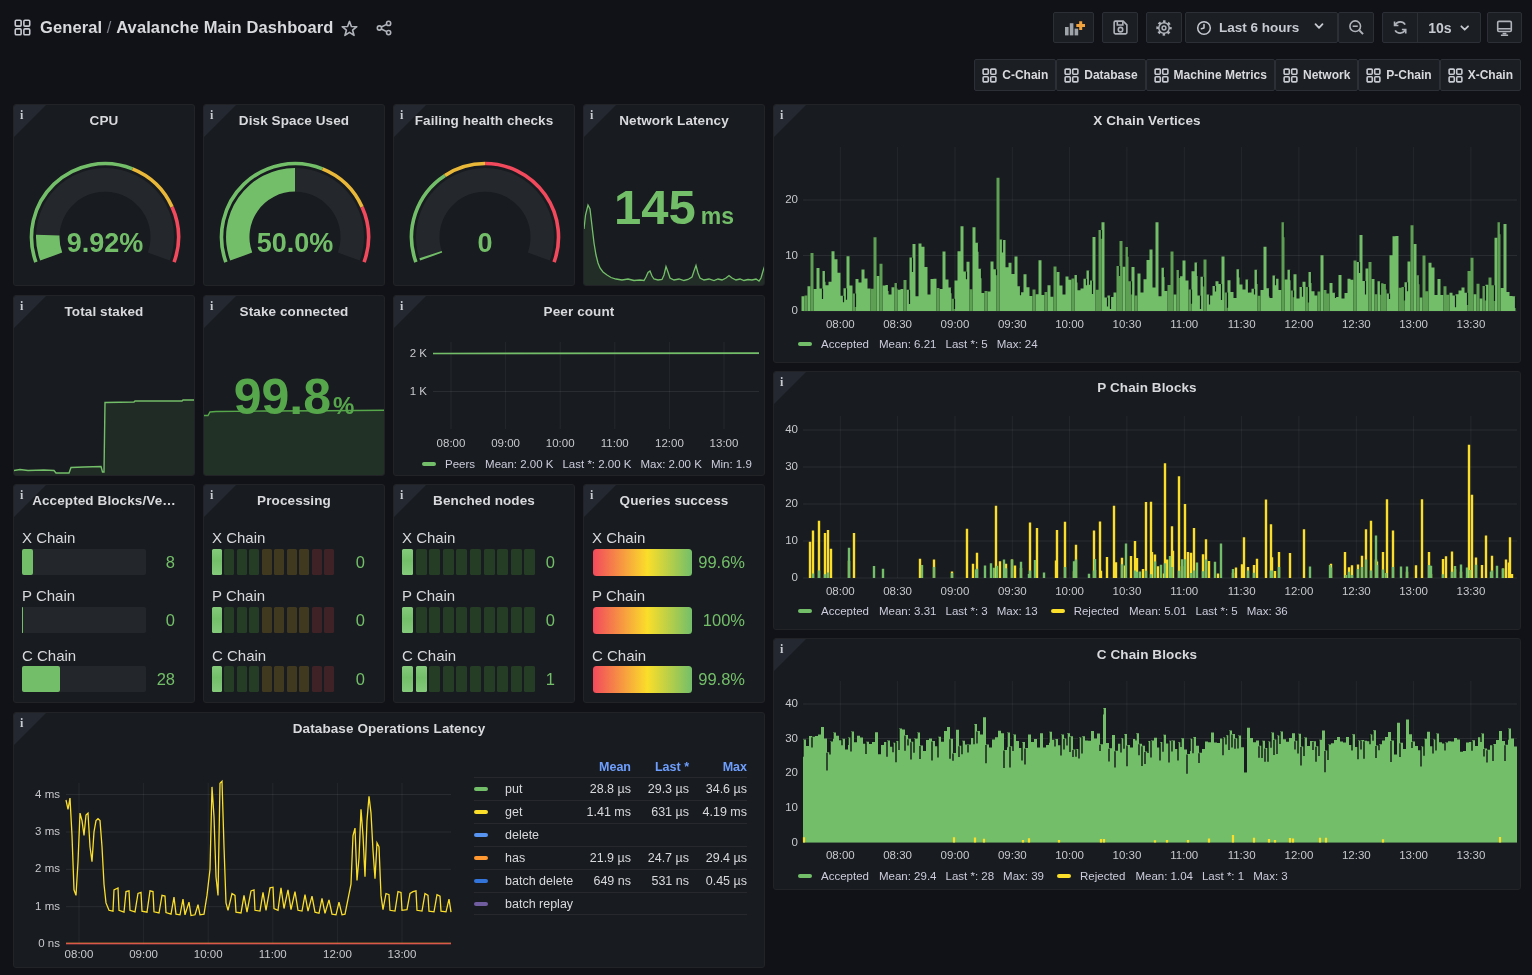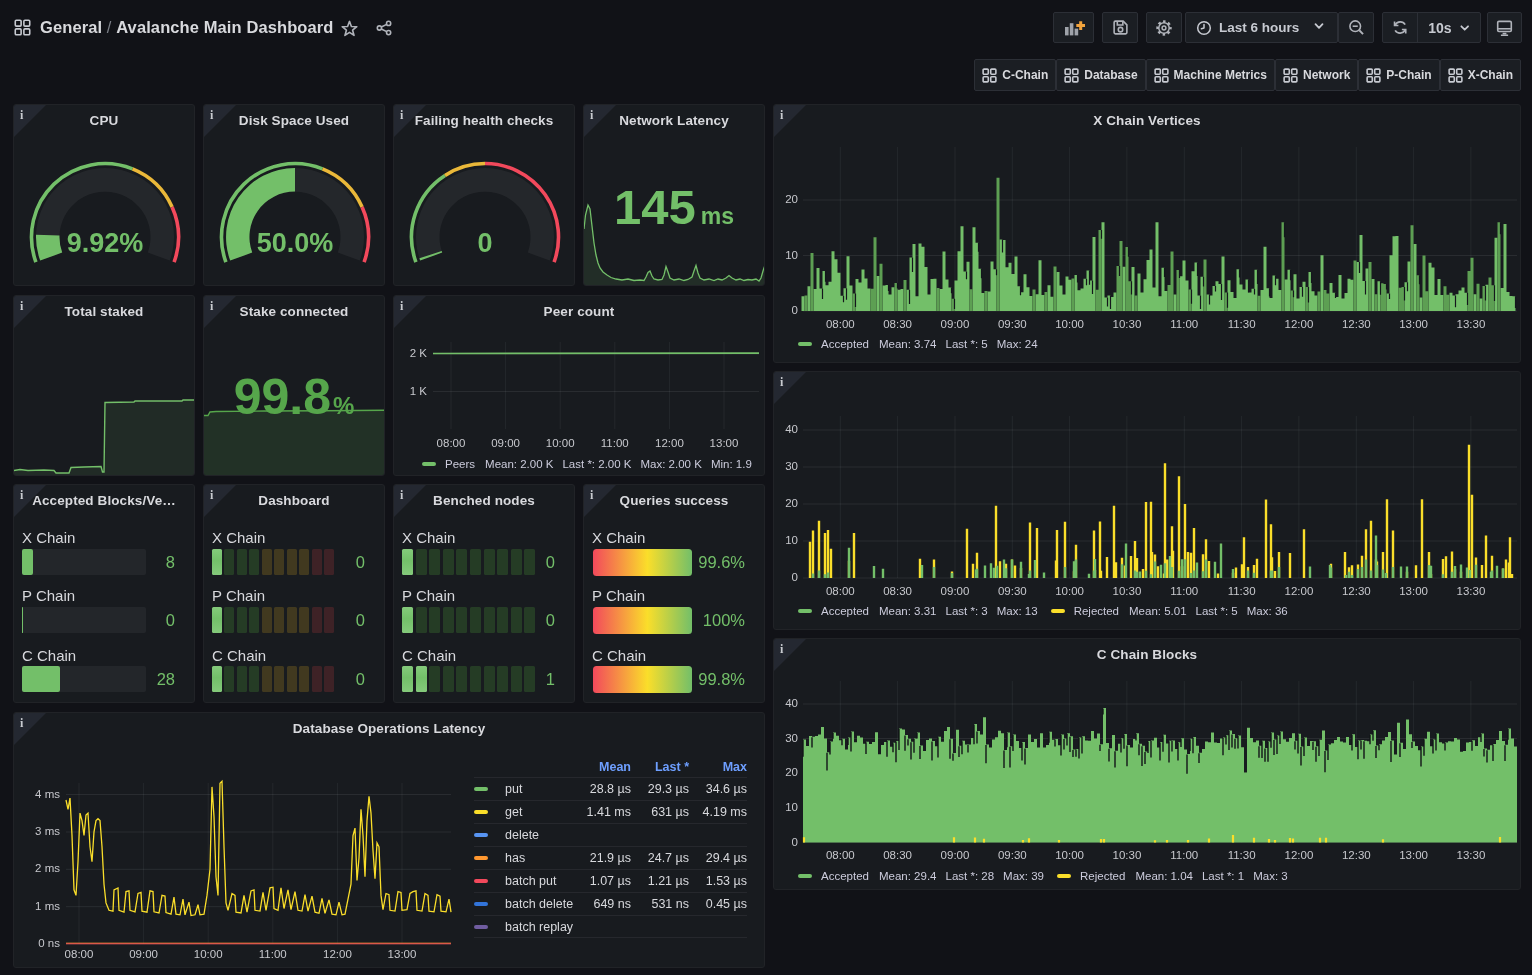--- a/index.html
+++ b/index.html
@@ -318,21 +318,21 @@
     <div class="cell" style="top:181px;left:45.3px;width:10px;background:#253c25"></div>
     <div class="cell" style="top:181px;left:57.8px;width:10px;background:#41391f"></div>
     <div class="cell" style="top:181px;left:70.2px;width:10px;background:#41391f"></div>
     <div class="cell" style="top:181px;left:82.7px;width:10px;background:#41391f"></div>
     <div class="cell" style="top:181px;left:95.1px;width:10px;background:#41391f"></div>
     <div class="cell" style="top:181px;left:107.6px;width:10px;background:#3e2226"></div>
     <div class="cell" style="top:181px;left:120px;width:10px;background:#3e2226"></div>
     <div class="bgv" style="top:180px">0</div>
     <div class="corner"></div>
     <div class="cinfo">i</div>
-    <div class="ptitle">Dashboard</div>
+    <div class="ptitle">Processing</div>
   </div>
 <div class="panel" style="left:393px;top:484px;width:182px;height:219px">
     <div class="bgl" style="top:44px">X Chain</div>
     <div class="cell lit" style="top:64px;left:8px;width:11px"></div>
     <div class="cell" style="top:64px;left:21.6px;width:11px;background:#253c25"></div>
     <div class="cell" style="top:64px;left:35.2px;width:11px;background:#253c25"></div>
     <div class="cell" style="top:64px;left:48.8px;width:11px;background:#253c25"></div>
     <div class="cell" style="top:64px;left:62.4px;width:11px;background:#253c25"></div>
     <div class="cell" style="top:64px;left:76px;width:11px;background:#253c25"></div>
     <div class="cell" style="top:64px;left:89.6px;width:11px;background:#253c25"></div>
@@ -435,26 +435,20 @@
         <span class="dblv"></span>
         <span class="dblv"></span>
       </div>
       <div class="dblrow">
         <span class="dbln"><span class="sw" style="background:#FF9830"></span>has</span>
         <span class="dblv">21.9 µs</span>
         <span class="dblv">24.7 µs</span>
         <span class="dblv">29.4 µs</span>
       </div>
       <div class="dblrow">
-        <span class="dbln"><span class="sw" style="background:#F2495C"></span>batch put</span>
-        <span class="dblv">1.07 µs</span>
-        <span class="dblv">1.21 µs</span>
-        <span class="dblv">1.53 µs</span>
-      </div>
-      <div class="dblrow">
         <span class="dbln"><span class="sw" style="background:#3274D9"></span>batch delete</span>
         <span class="dblv">649 ns</span>
         <span class="dblv">531 ns</span>
         <span class="dblv">0.45 µs</span>
       </div>
       <div class="dblrow">
         <span class="dbln"><span class="sw" style="background:#705DA0"></span>batch replay</span>
         <span class="dblv"></span>
         <span class="dblv"></span>
         <span class="dblv"></span>
@@ -496,21 +490,21 @@
     <div class="axl" style="left:327.9px;width:50px;top:212.5px;text-align:center">10:30</div>
     <div class="axl" style="left:385.3px;width:50px;top:212.5px;text-align:center">11:00</div>
     <div class="axl" style="left:442.6px;width:50px;top:212.5px;text-align:center">11:30</div>
     <div class="axl" style="left:499.9px;width:50px;top:212.5px;text-align:center">12:00</div>
     <div class="axl" style="left:557.3px;width:50px;top:212.5px;text-align:center">12:30</div>
     <div class="axl" style="left:614.6px;width:50px;top:212.5px;text-align:center">13:00</div>
     <div class="axl" style="left:671.9px;width:50px;top:212.5px;text-align:center">13:30</div>
     <div class="leg" style="left:24px;top:233px">
       <span class="sw" style="background:#73BF69;margin-left:0px"></span>
       <span class="lgl">Accepted</span>
-      <span class="lgs">Mean: 3.74</span>
+      <span class="lgs">Mean: 6.21</span>
       <span class="lgs">Last *: 5</span>
       <span class="lgs">Max: 24</span>
     </div>
     <div class="corner"></div>
     <div class="cinfo">i</div>
     <div class="ptitle">X Chain Vertices</div>
   </div>
 <div class="panel" style="left:773px;top:371px;width:748px;height:259px">
     <svg width="748" height="259" style="position:absolute;left:0;top:0">
       <line x1="29" x2="743" y1="58" y2="58" stroke="rgba(240,250,255,0.08)" stroke-width="1"></line>
@@ -557,20 +551,21 @@
       <span class="lgs">Last *: 3</span>
       <span class="lgs">Max: 13</span>
       <span class="sw" style="background:#FADE2A;margin-left:4px"></span>
       <span class="lgl">Rejected</span>
       <span class="lgs">Mean: 5.01</span>
       <span class="lgs">Last *: 5</span>
       <span class="lgs">Max: 36</span>
     </div>
     <div class="corner"></div>
     <div class="cinfo">i</div>
+    <div class="ptitle">P Chain Blocks</div>
   </div>
 <div class="panel" style="left:773px;top:638px;width:748px;height:252px">
     <svg width="748" height="252" style="position:absolute;left:0;top:0">
       <line x1="29" x2="743" y1="65" y2="65" stroke="rgba(240,250,255,0.08)" stroke-width="1"></line>
       <line x1="29" x2="743" y1="99.5" y2="99.5" stroke="rgba(240,250,255,0.08)" stroke-width="1"></line>
       <line x1="29" x2="743" y1="134" y2="134" stroke="rgba(240,250,255,0.08)" stroke-width="1"></line>
       <line x1="29" x2="743" y1="168.5" y2="168.5" stroke="rgba(240,250,255,0.08)" stroke-width="1"></line>
       <line x1="29" x2="743" y1="203.5" y2="203.5" stroke="rgba(240,250,255,0.08)" stroke-width="1"></line>
       <line x1="66.3" x2="66.3" y1="42" y2="203.5" stroke="rgba(240,250,255,0.06)" stroke-width="1"></line>
       <line x1="123.6" x2="123.6" y1="42" y2="203.5" stroke="rgba(240,250,255,0.06)" stroke-width="1"></line>

